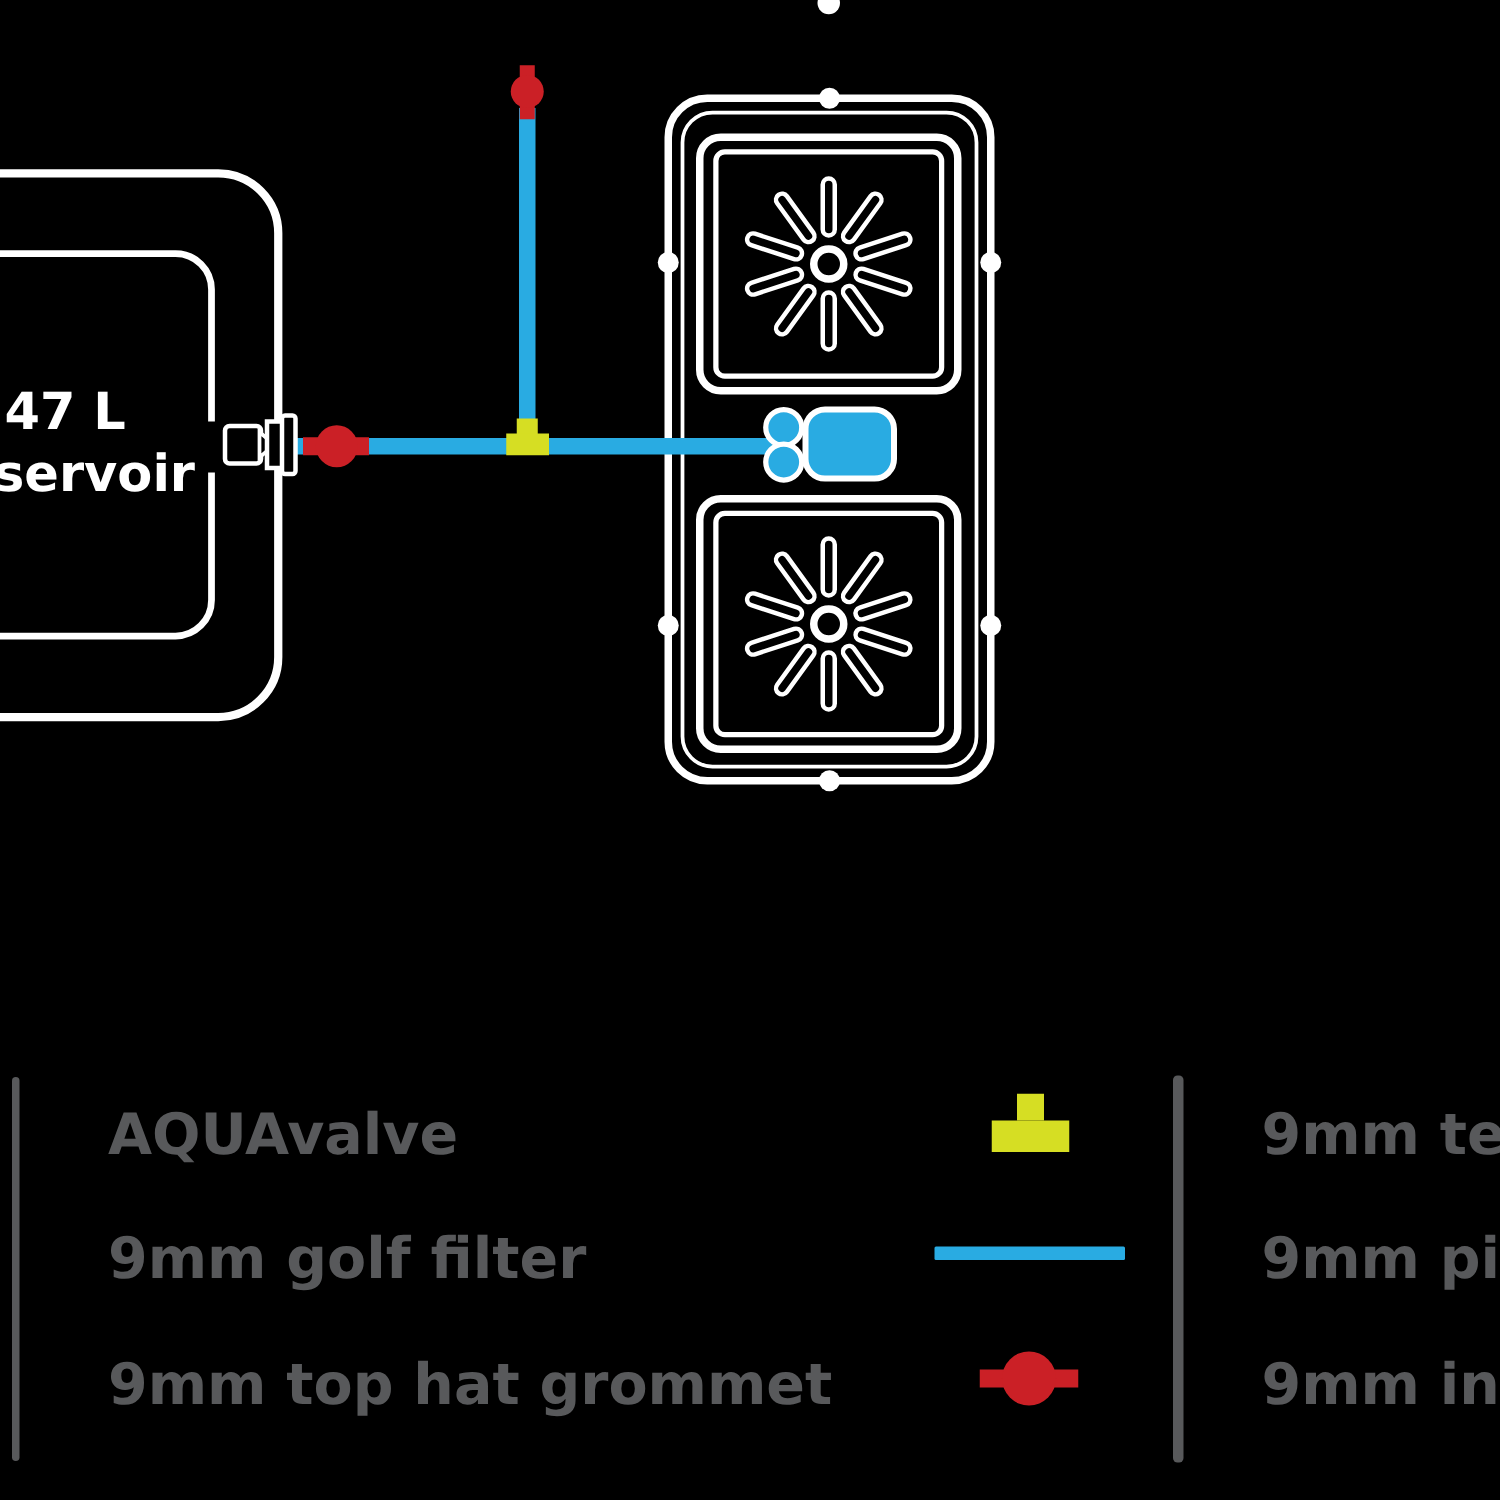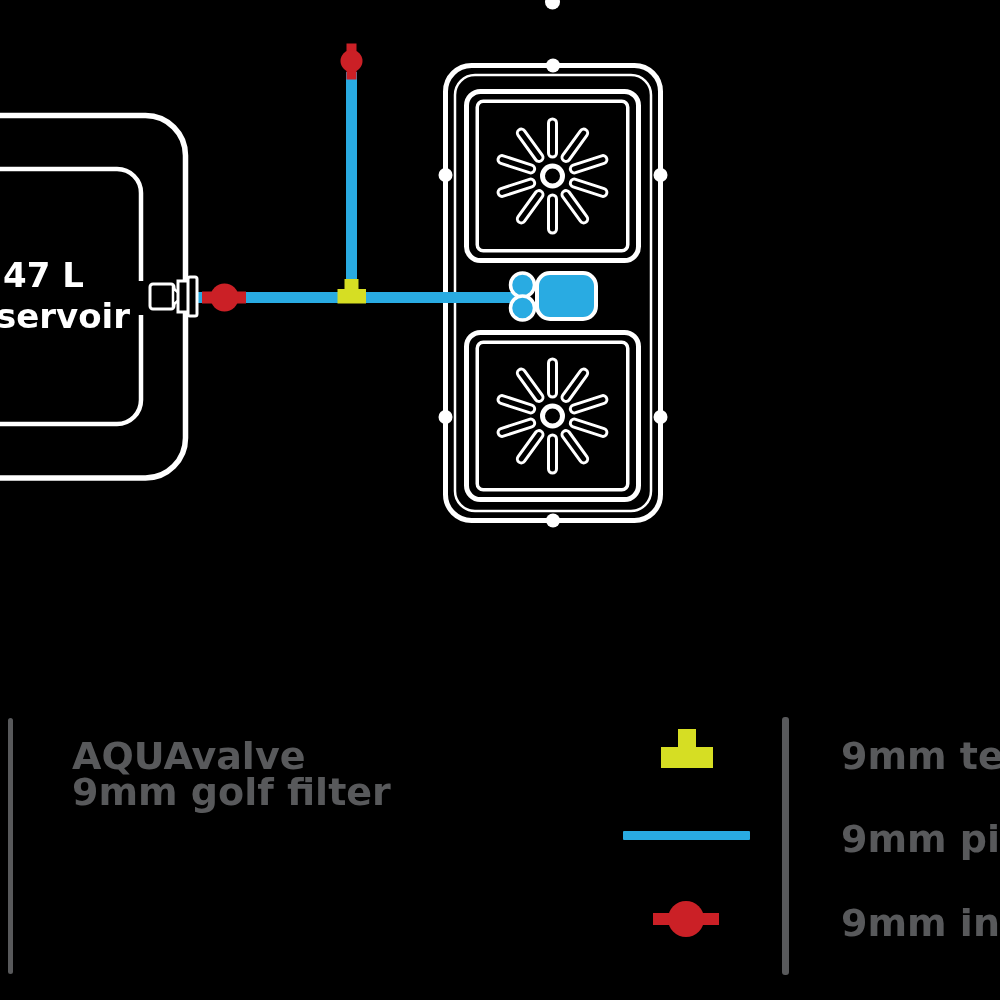--- a/index.html
+++ b/index.html
@@ -115,21 +115,22 @@
       <rect x="537" y="273" width="59" height="46" rx="13" fill="#29abe2" stroke="#fff" stroke-width="4"></rect>
     </g>
   </svg>
 
   <div class="res-label" style="left:3px;top:258px;">47 L</div>
   <div class="res-label" style="left:-4px;top:299px;">servoir</div>
 
   <div class="divider" style="left:8px;top:718px;height:256px;width:5px;"></div>
 
   <div class="legend-label" style="left:40px;top:737px;">AQUAvalve</div>
-  <div class="legend-label" style="left:40px;top:773px;">9mm golf filter</div>
+  <div class="legend-label" style="left:40px;top:820px;">9mm golf filter</div>
+  <div class="legend-label" style="left:40px;top:904px;">9mm top hat grommet</div>
 
   <svg class="abs" style="left:661px;top:729px;" width="52" height="39" viewBox="0 0 52 39">
     <rect x="17" y="0" width="18" height="18" fill="#d6de23"></rect>
     <rect x="0" y="18" width="52" height="21" fill="#d6de23"></rect>
   </svg>
 
   <div class="pipe-swatch" style="left:623px;top:831px;width:127px;height:9px;"></div>
 
   <svg class="abs" style="left:653px;top:900px;" width="66" height="38" viewBox="0 0 66 38">
     <rect x="0" y="13" width="17" height="12" fill="#cb2026"></rect>

